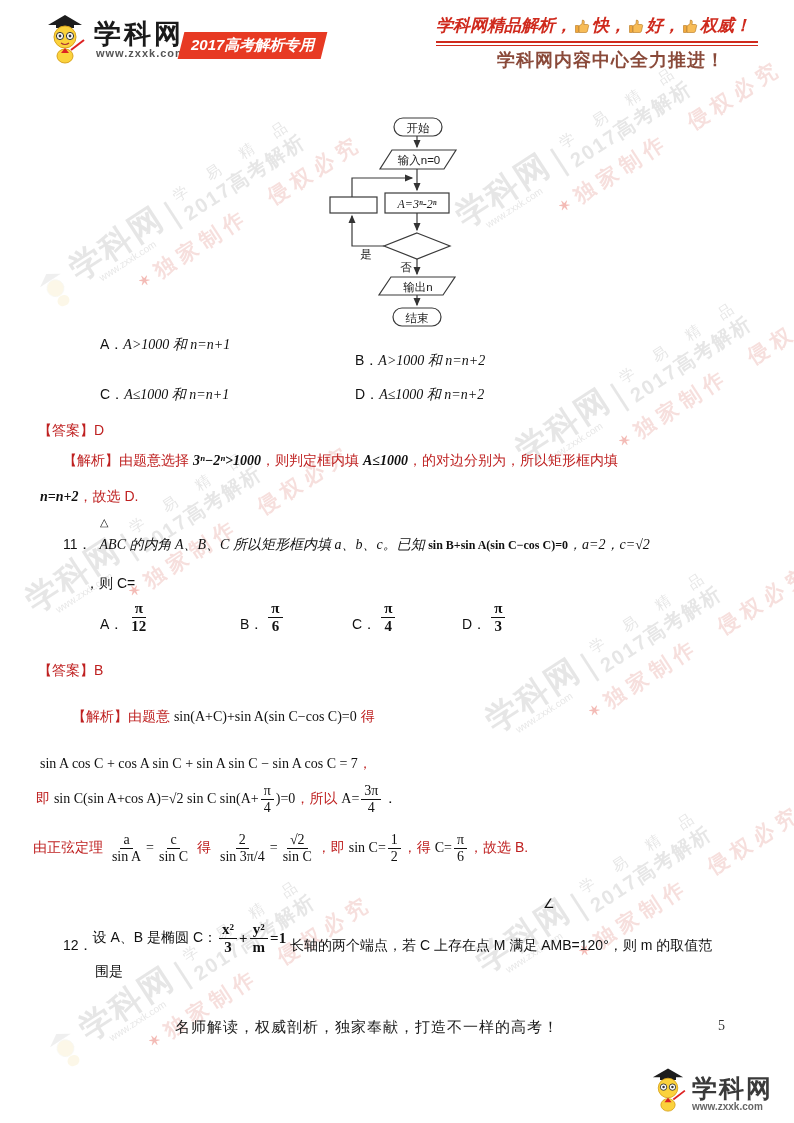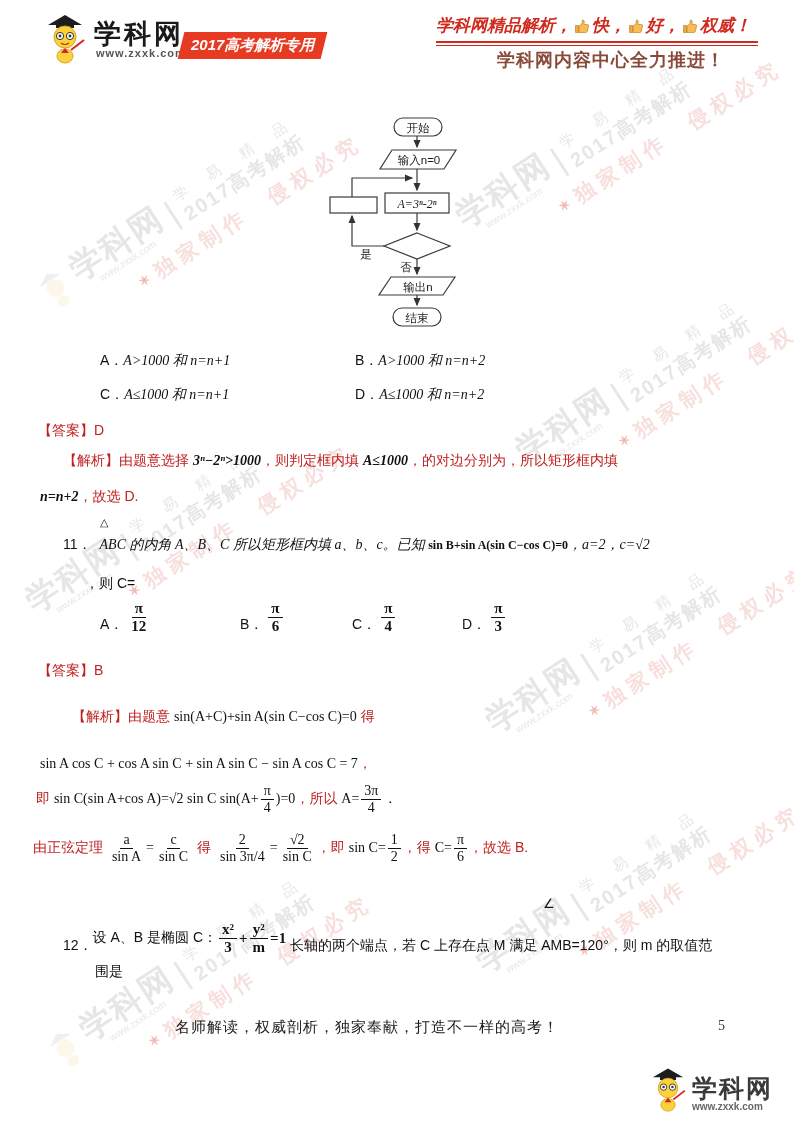--- a/index.html
+++ b/index.html
@@ -254,21 +254,21 @@
     <line class="fc-line" x1="95" y1="183" x2="95" y2="193" marker-end="url(#ah)"></line>
     <text x="96" y="19.5" text-anchor="middle">开始</text>
     <text x="97" y="52" text-anchor="middle">输入n=0</text>
     <text x="95" y="95.5" text-anchor="middle" style="font-family:'Liberation Serif',serif;font-style:italic;font-size:12px">A=3ⁿ-2ⁿ</text>
     <text x="44" y="146" text-anchor="middle">是</text>
     <text x="84" y="159" text-anchor="middle">否</text>
     <text x="96" y="179" text-anchor="middle">输出n</text>
     <text x="95" y="209.5" text-anchor="middle">结束</text>
   </svg>
 
-  <span class="abs fs14" style="left:100px;top:352px"><span>A．</span><span class="math">A&gt;1000 和 n=n+1</span></span>
+  <span class="abs fs14" style="left:100px;top:336px"><span>A．</span><span class="math">A&gt;1000 和 n=n+1</span></span>
   <span class="abs fs14" style="left:355px;top:352px"><span>B．</span><span class="math">A&gt;1000 和 n=n+2</span></span>
   <span class="abs fs14" style="left:100px;top:386px"><span>C．</span><span class="math">A≤1000 和 n=n+1</span></span>
   <span class="abs fs14" style="left:355px;top:386px"><span>D．</span><span class="math">A≤1000 和 n=n+2</span></span>
 
   <span class="abs fs14 red" style="left:38px;top:422px"><span>【答案】</span><span>D</span></span>
   <span class="abs fs14" style="left:63px;top:452px"><span class="red">【解析】</span><span class="red">由题意选择 </span><span class="mb">3ⁿ−2ⁿ&gt;1000</span><span class="red">，则判定框内填 </span><span class="mb">A≤1000</span><span class="red">，的对边分别为，所以矩形框内填</span></span>
   <span class="abs fs14" style="left:40px;top:488px"><span class="mb">n=n+2</span><span class="red">，故选 D.</span></span>
 
   <span class="abs" style="left:100px;top:516px;font-size:11px">△</span>
   <span class="abs fs14 line" style="left:63px;top:536px"><span>11．</span><span style="width:8px"></span><span class="math">ABC 的内角 A、B、C 所以矩形框内填 a、b、c。已知 </span><span class="trigb">sin B+sin A(sin C−cos C)=0</span><span class="math">，a=2，c=√2</span></span>

